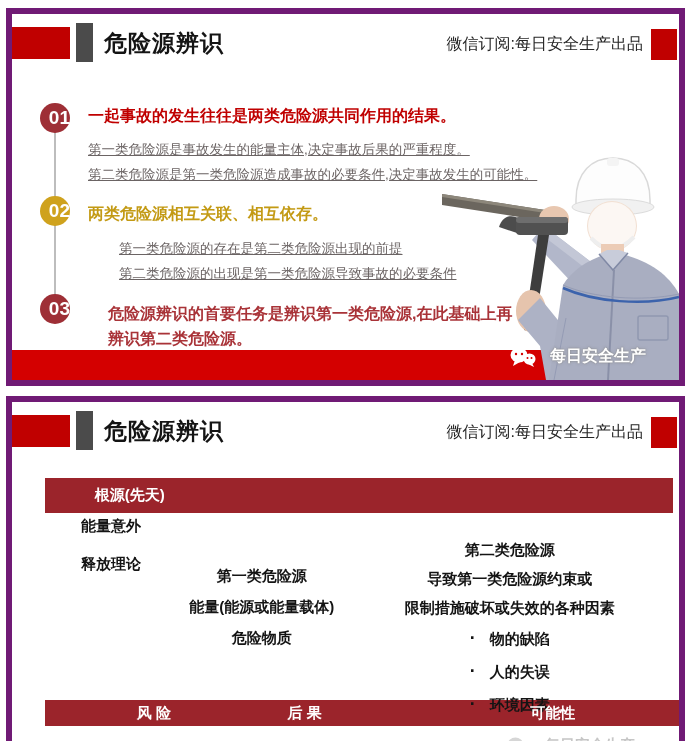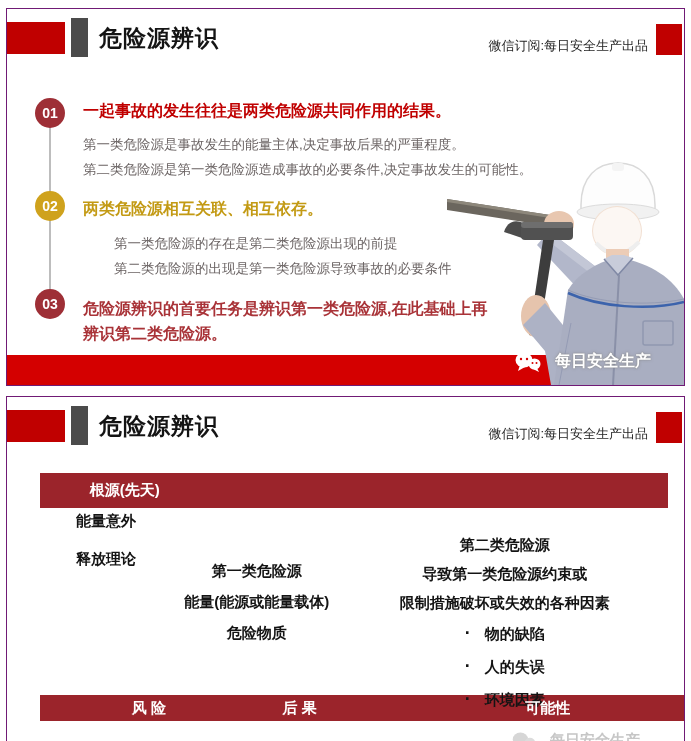--- a/index.html
+++ b/index.html
@@ -3,44 +3,44 @@
 <meta charset="utf-8">
 <style>
   html,body{margin:0;padding:0;}
   body{
     width:691px;height:741px;overflow:hidden;background:#ffffff;
     font-family:"Liberation Sans","DejaVu Sans",sans-serif;
     position:relative;
   }
   .slide{
     position:absolute;left:6px;width:679px;background:#fff;
-    border:1px solid #701a75;box-sizing:border-box;overflow:hidden;
+    border:6px solid #701a75;box-sizing:border-box;overflow:hidden;
   }
   .slide1{top:8px;height:378px;}
   .slide2{top:396px;height:360px;}
 
   
   .hdr-red-block{position:absolute;left:0;top:13px;width:58px;height:32px;background:#c00000;}
   .hdr-dark-bar{position:absolute;left:64px;top:9px;width:17px;height:39px;background:#4b4b4b;}
   .hdr-title{position:absolute;left:92px;top:14px;margin:0;font-size:23px;font-weight:bold;color:#141414;letter-spacing:1px;}
-  .hdr-sub{position:absolute;right:36px;top:28px;font-size:13px;color:#262626;}
+  .hdr-sub{position:absolute;right:36px;top:20px;font-size:16px;color:#262626;}
   .hdr-right-block{position:absolute;right:2px;top:15px;width:26px;height:31px;background:#c00000;}
 
   
   .timeline{position:absolute;left:42px;top:104px;width:2px;height:196px;background:#bdbdbd;z-index:1;}
   .badge{position:absolute;left:28px;width:30px;height:30px;border-radius:50%;color:#fff;
-         font-size:14px;font-weight:bold;text-align:center;line-height:30px;z-index:2;}
+         font-size:19px;font-weight:bold;text-align:right;line-height:30px;z-index:2;}
   .badge1{top:89px;background:#9e2f36;}
   .badge2{top:182px;background:#cfa21d;}
   .badge3{top:280px;background:#9e2f36;}
   .item-title{position:absolute;left:76px;font-size:16px;font-weight:bold;z-index:2;}
   .t1{top:92px;color:#c00000;}
   .t2{top:190px;color:#c39a14;}
-  .t3{top:287px;color:#a93338;width:414px;line-height:25px;}
-  .item-body{position:absolute;left:76px;font-size:13.5px;color:#6b6464;line-height:25px;z-index:2;}
+  .t3{top:287px;color:#a93338;width:414px;line-height:25px;margin-left:20px;}
+  .item-body{position:absolute;left:76px;font-size:13.5px;color:#6b6464;line-height:25px;z-index:2;text-decoration:underline;}
   .b1{top:123px;}
   .b2{top:222px;margin-left:31px;}
 
   .footer-bar{position:absolute;left:0;bottom:0;width:100%;height:30px;background:#d40000;z-index:3;}
   .worker{position:absolute;right:0;bottom:0;width:237px;height:302px;z-index:4;}
 
   .watermark{position:absolute;display:flex;align-items:center;gap:14px;font-weight:bold;z-index:5;}
   .wm1{right:33px;bottom:13px;color:#ffffff;font-size:16px;
        text-shadow:0 0 3px rgba(140,140,140,.9),0 0 1px rgba(120,120,120,.9);}
   .wm2{right:44px;top:334px;color:#bdbdbd;font-size:15px;opacity:.85;}

